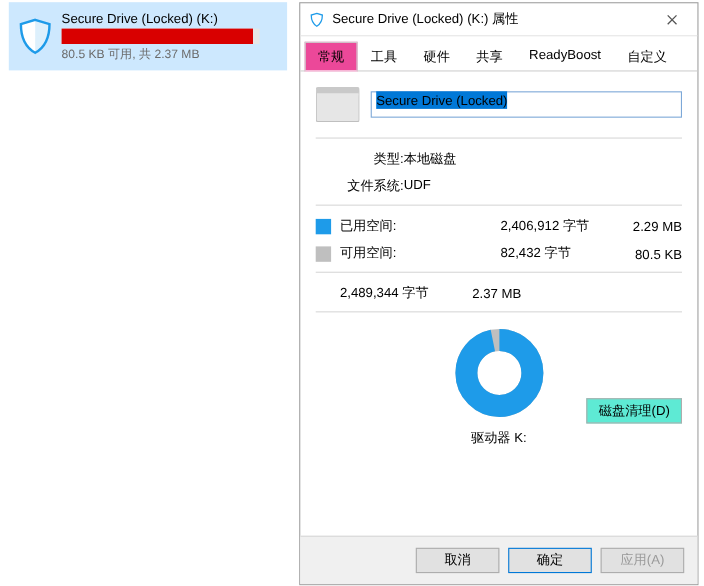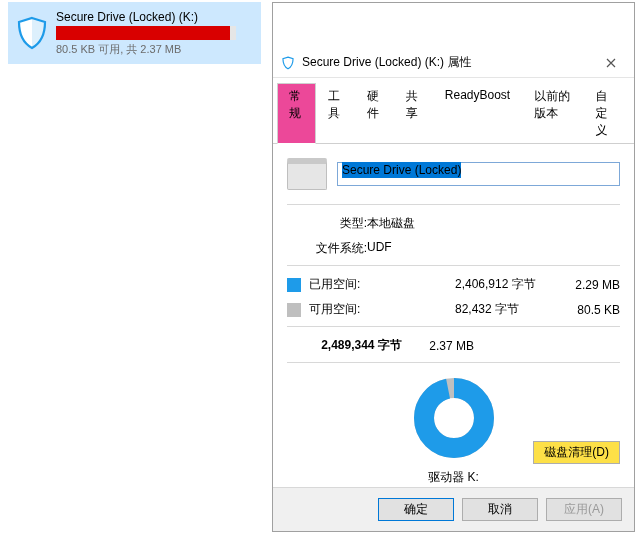--- a/index.html
+++ b/index.html
@@ -64,21 +64,20 @@
     background: #fff;
     display: flex;
     flex-direction: column;
   }
   .dlg-titlebar {
     height: 30px;
     display: flex;
     align-items: center;
     padding: 0 2px 0 6px;
     border-bottom: 1px solid #e5e5e5;
-    margin-top: 45px;
   }
   .dlg-titlebar .tb-icon {
     width: 18px; height: 18px;
     display: flex; align-items: center; justify-content: center;
     margin-right: 5px;
   }
   .dlg-titlebar .tb-text { flex: 1; font-size: 12px; }
   .dlg-close {
     width: 42px;
     height: 28px;
@@ -172,21 +171,21 @@
   .space-row .size { width: 60px; text-align: right; }
 
   .cap-row {
     display: flex;
     align-items: center;
     font-size: 12px;
     padding-left: 22px;
     margin-bottom: 8px;
   }
   .cap-row .lab { flex: 1; }
-  .cap-row .bytes { width: 105px; text-align: center; font-weight: bold; }
+  .cap-row .bytes { width: 105px; text-align: left; }
   .cap-row .size { width: 60px; text-align: right; }
 
   .chart-area {
     position: relative;
     height: 110px;
     margin-top: 6px;
   }
   .chart-area svg {
     display: block;
     margin: 0 auto;
@@ -196,21 +195,21 @@
     font-size: 12px;
     margin-top: 6px;
   }
   .disk-cleanup {
     position: absolute;
     right: 0;
     top: 68px;
     height: 23px;
     padding: 0 10px;
     border: 1px solid #adadad;
-    background: #fde047;
+    background: #5eead4;
     font-size: 12px;
     display: flex;
     align-items: center;
   }
 
   .dlg-footer {
     height: 44px;
     border-top: 1px solid #d8d8d8;
     display: flex;
     justify-content: flex-end;
@@ -265,21 +264,20 @@
         </svg>
     </div>
   </div>
 
   <div class="tabs">
     <div class="tab active">常规</div>
     <div class="tab">工具</div>
     <div class="tab">硬件</div>
     <div class="tab">共享</div>
     <div class="tab">ReadyBoost</div>
-    <div class="tab">以前的版本</div>
     <div class="tab">自定义</div>
   </div>
 
   <div class="content">
     <div class="name-row">
       <div class="disk-icon"></div>
       <div class="name-input">
         <span class="sel">Secure Drive (Locked)</span>
       </div>
     </div>
@@ -325,17 +323,17 @@
         <circle cx="45" cy="45" r="30" fill="none" stroke="#bfbfbf" stroke-width="20"></circle>
         <circle cx="45" cy="45" r="30" fill="none" stroke="#1e9be9" stroke-width="20" stroke-dasharray="182.2 188.5" transform="rotate(-90 45 45)"></circle>
       </svg>
       <div class="chart-label">驱动器 K:</div>
       <div class="disk-cleanup">磁盘清理(D)</div>
     </div>
 
   </div>
 
   <div class="dlg-footer">
+    <div class="btn">取消</div>
     <div class="btn primary">确定</div>
-    <div class="btn">取消</div>
     <div class="btn disabled">应用(A)</div>
   </div>
 </div>
 
 </body></html>

